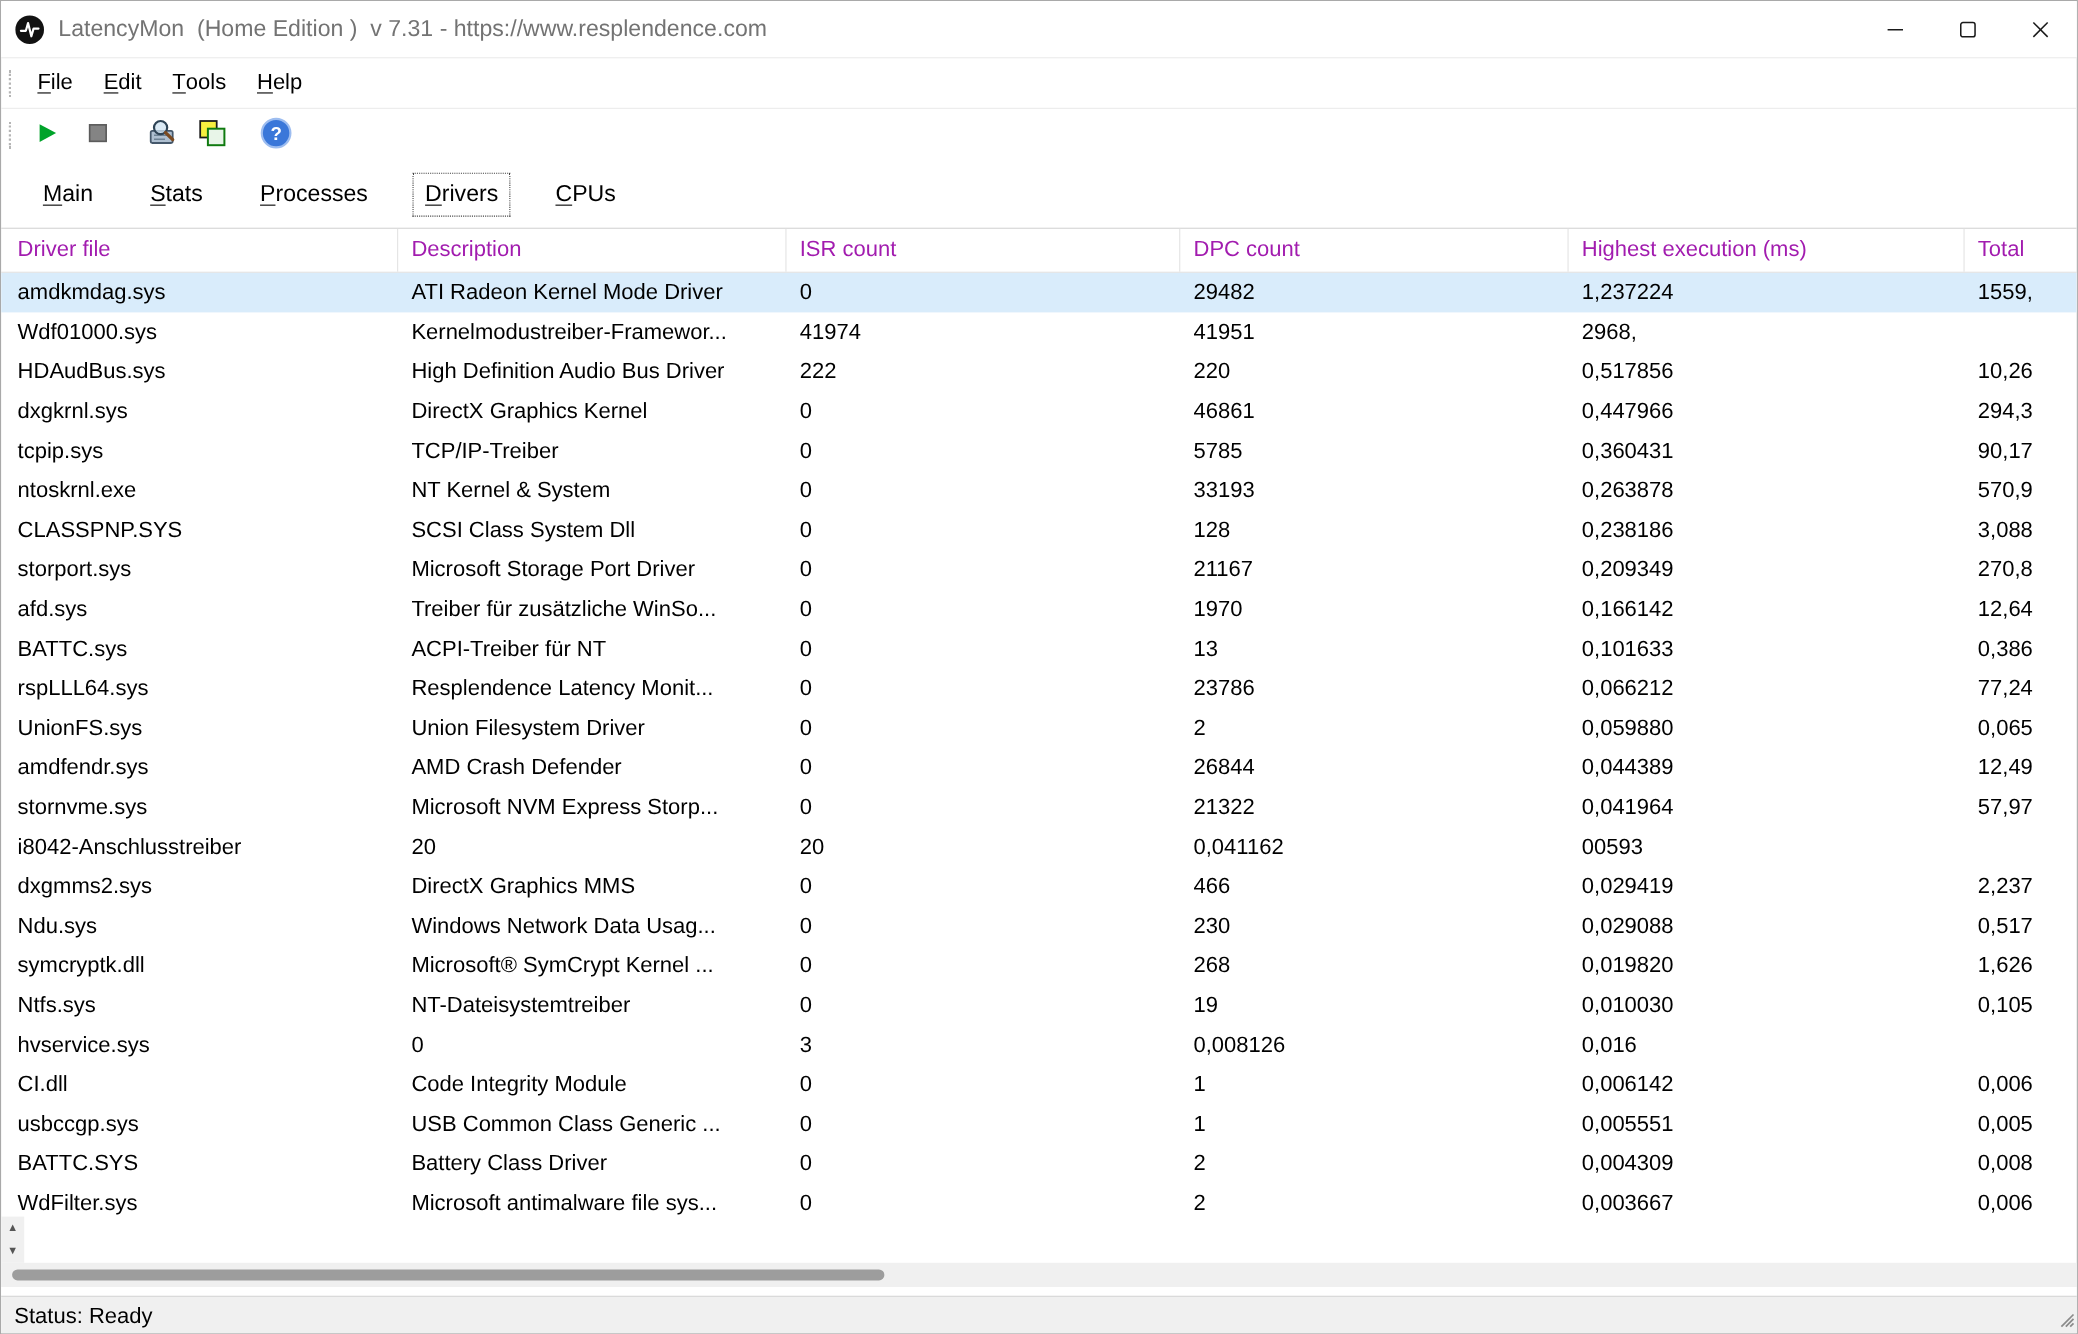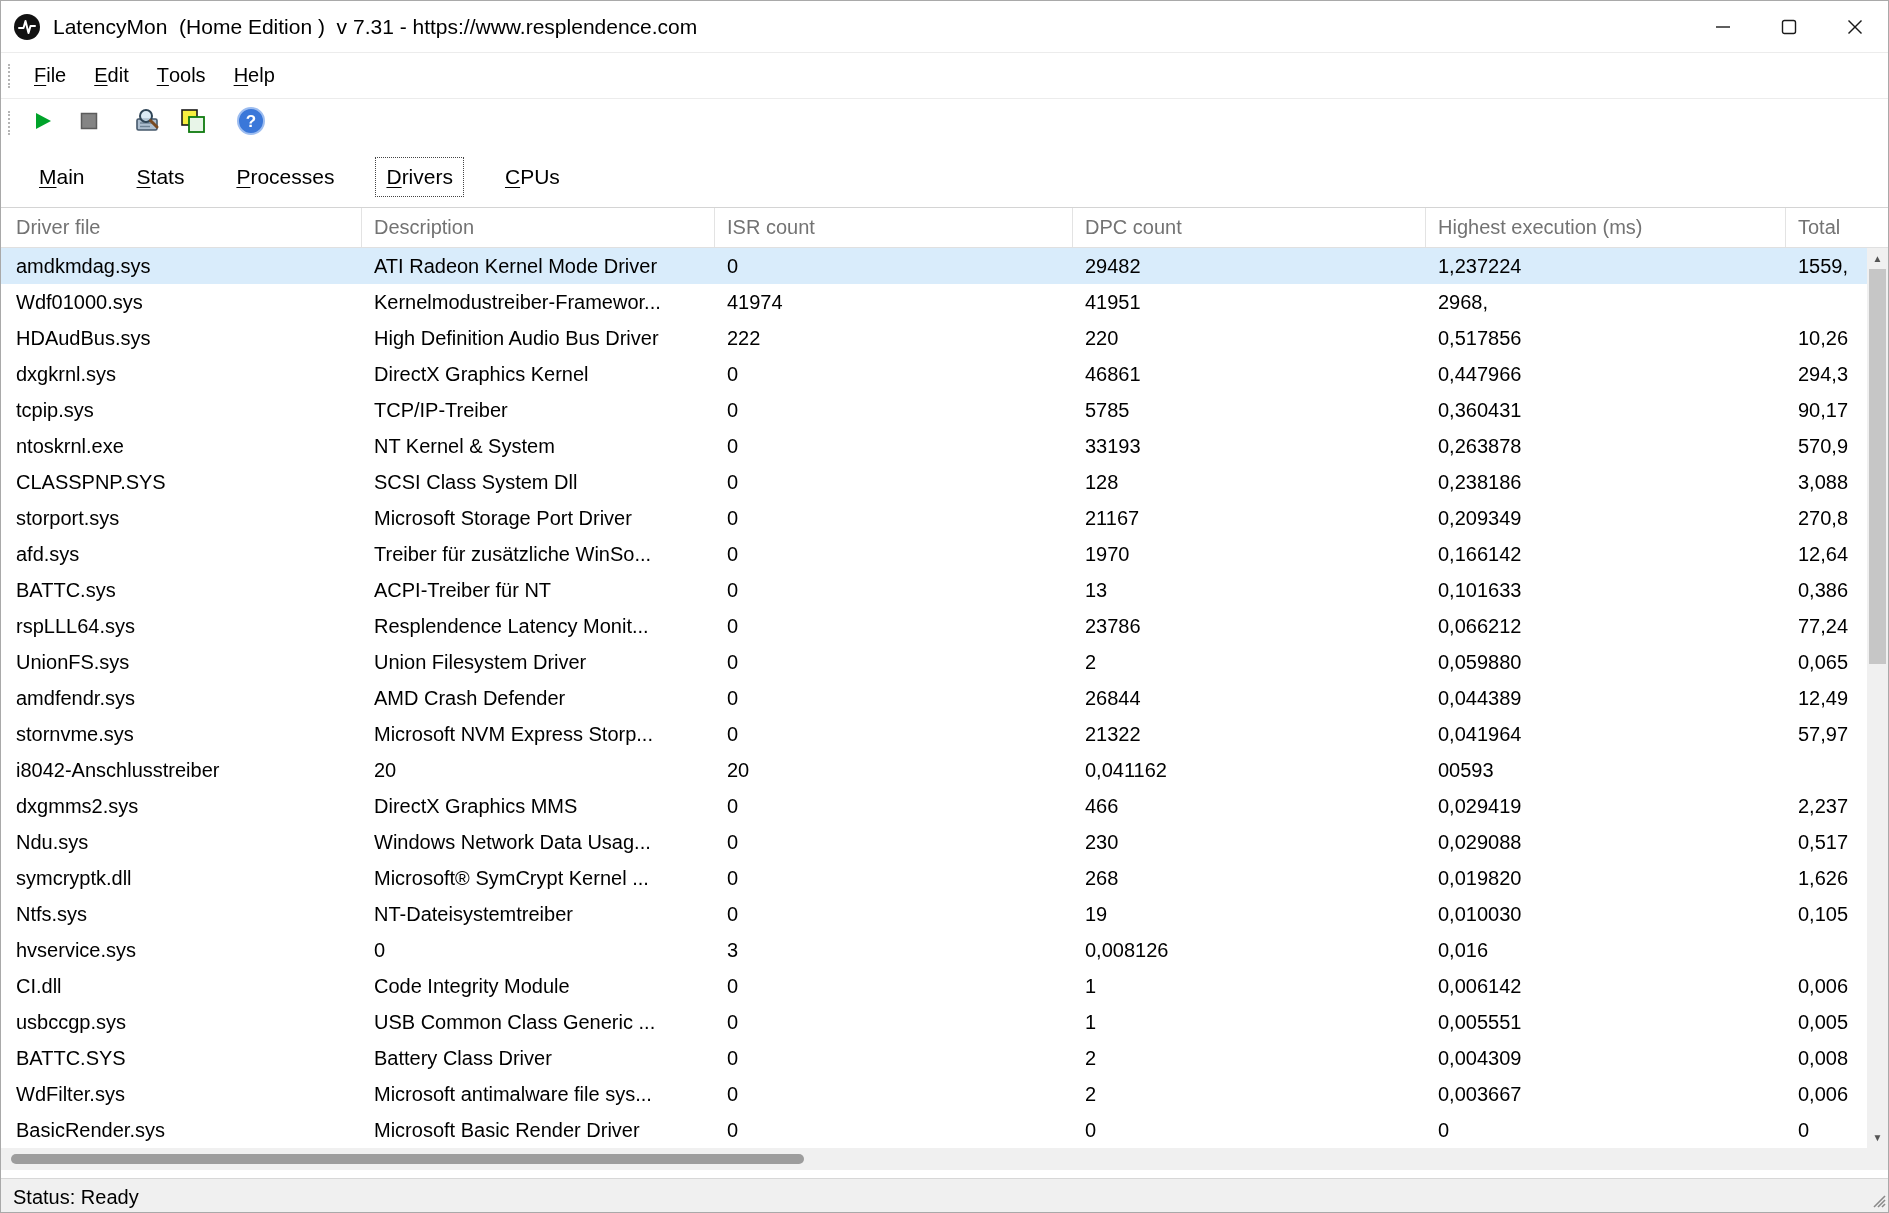--- a/index.html
+++ b/index.html
@@ -9,21 +9,21 @@
     background:#ffffff; color:#000;
     display:flex; flex-direction:column;
     overflow:hidden;
     border:1px solid #a9a9a9;
   }
   u { text-decoration:underline; text-underline-offset:3px; text-decoration-thickness:1px; }
 
   
   .titlebar { height:51px; display:flex; align-items:center; padding-left:12px; background:#fff; flex:0 0 auto; }
   .appicon { width:28px; height:28px; margin-right:12px; display:flex; align-items:center; }
-  .title { font-size:21px; white-space:pre; color:#000000; }
+  .title { font-size:21px; white-space:pre; color:#737373; }
   .wincontrols { margin-left:auto; display:flex; height:100%; }
   .winbtn { width:66px; height:100%; display:flex; align-items:center; justify-content:center; cursor:default; }
   .winbtn svg { display:block; }
 
   
   .menubar { height:46px; display:flex; align-items:center; border-top:1px solid #ececec; flex:0 0 auto; }
   .grip { width:0; height:24px; border-left:2px dotted #b5b5b5; margin:0 10px 0 7px; }
   .menuitems { display:flex; height:100%; align-items:center; }
   .menuitem { font-size:20px; padding:0 14px; height:100%; display:flex; align-items:center; cursor:default; }
 
@@ -35,27 +35,27 @@
   
   .tabbar { height:60px; display:flex; align-items:center; padding-left:28px; flex:0 0 auto; }
   .tab { font-size:21px; padding:7px 10px; margin-right:32px; cursor:default; }
   .tab.selected { outline:1px dotted #444; }
 
   
   .listview { flex:0 0 auto; display:flex; flex-direction:column; border-top:1px solid #d4d4d4; }
   .lvgrid { display:grid; grid-template-columns:361px 353px 358px 353px 360px 1fr; }
   .lvheader { height:40px; border-bottom:1px solid #e0e0e0; }
   .hcell {
-    font-size:20px; line-height:38px; color:#737373;
+    font-size:20px; line-height:38px; color:#a21caf;
     padding-left:12px; border-right:1px solid #e3e3e3;
     white-space:nowrap; overflow:hidden;
   }
   .hcell:first-child { padding-left:15px; }
   .hcell:last-child { border-right:none; }
-  .lvbody-row { display:flex; height:900px; }
+  .lvbody-row { display:flex; height:900px;flex-direction:column; }
   .lvrows { flex:1; overflow:hidden; }
   .lvrow { height:36px; }
   .lvrow.selected { background:var(--sel, #d9ecfb); }
   .cell {
     font-size:20px; line-height:36px; padding-left:12px;
     white-space:nowrap; overflow:hidden;
   }
   .cell:first-child { padding-left:15px; }
 
   

